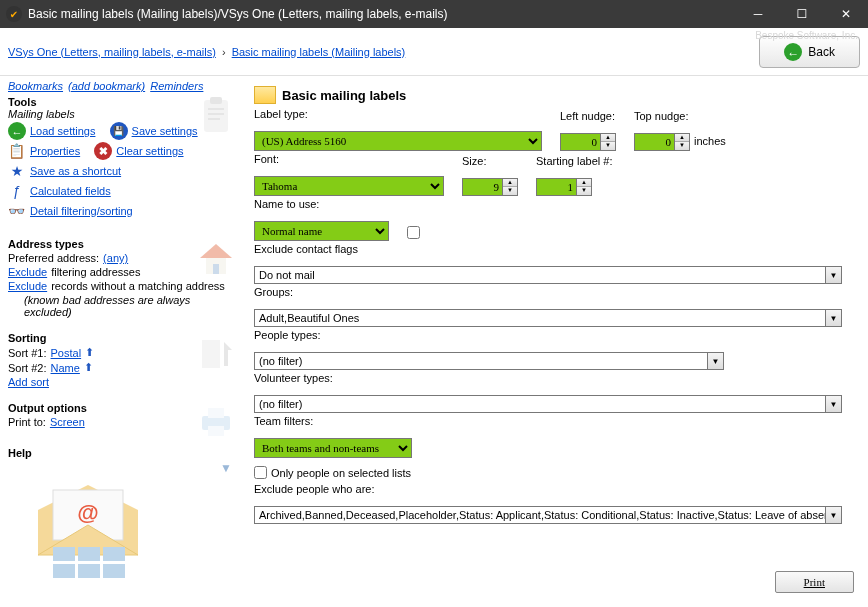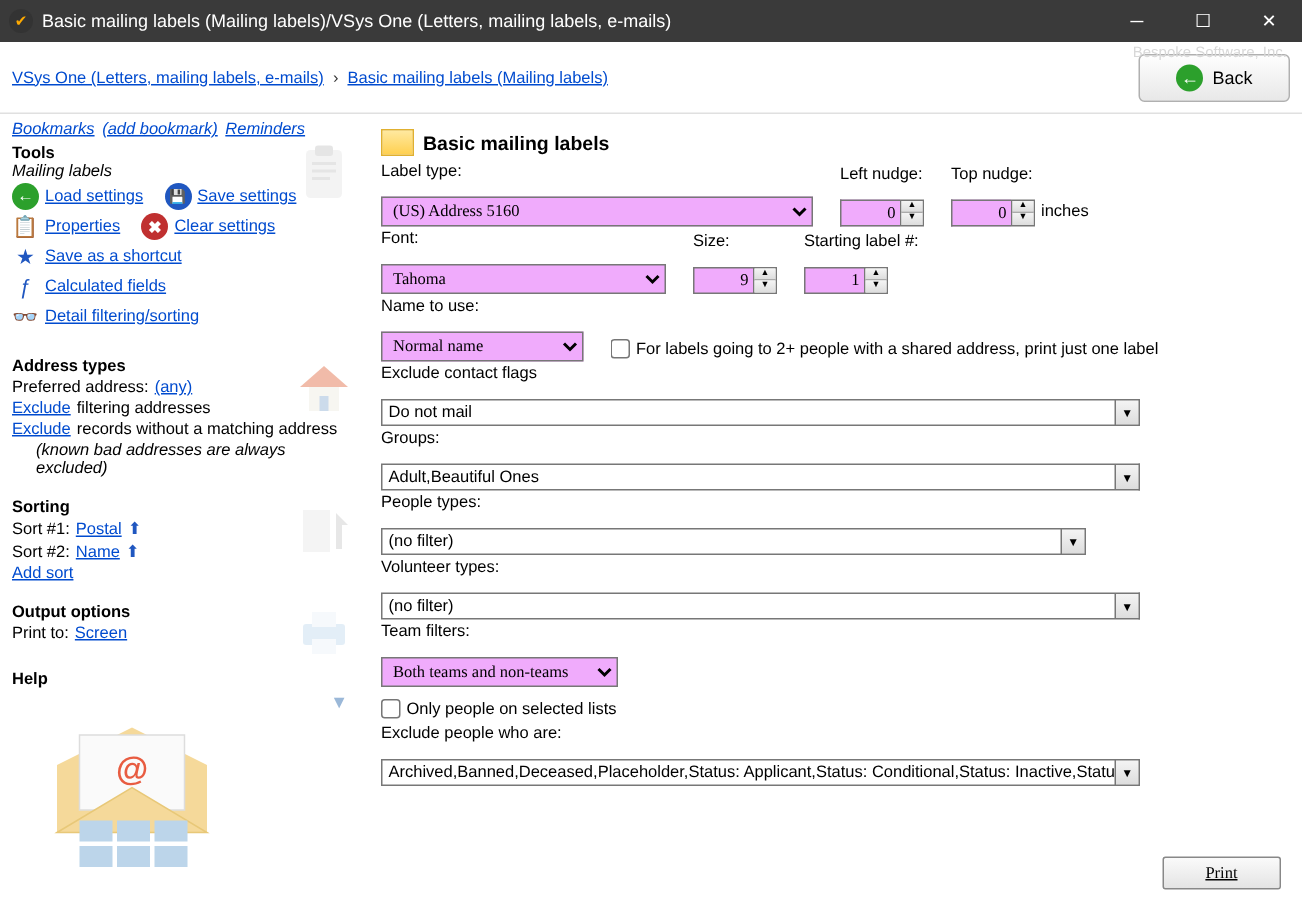--- a/index.html
+++ b/index.html
@@ -44,30 +44,30 @@
   .indent { margin-left: 16px; }
   .arrow-up { color: #2057c0; font-size: 11px; }
 
   .main { flex: 1; padding: 4px 10px 10px 6px; position: relative; }
   .formheader { display: flex; align-items: center; gap: 6px; font-weight: bold; font-size: 13px; margin-bottom: 4px; }
   .fh-icon { width: 22px; height: 18px; background: linear-gradient(#ffe9a0,#ffd050); border: 1px solid #e0b030; }
   
   .field-row { display: flex; gap: 18px; margin-bottom: 2px; align-items: flex-end; }
   .field { display: flex; flex-direction: column; }
   .field label { margin-bottom: 11px; }
-  select, input[type=text] { border: 1px solid #777; font: 11px Tahoma; padding: 2px 3px; background: #f0abfc; }
+  select, input[type=text] { border: 1px solid #777; font: 11px Tahoma; padding: 2px 3px; background: #84cc16; }
   .num-wrap { display: flex; align-items: stretch; }
   .num-wrap input { width: 40px; text-align: right; border-right: none; }
   .spinner { display: flex; flex-direction: column; border: 1px solid #777; }
   .spin-btn { width: 14px; height: 8px; background: linear-gradient(#f4f4f4,#ddd); font-size: 6px; line-height: 6px; text-align: center; border-bottom: 1px solid #aaa; cursor: pointer; }
   .spin-btn:last-child { border-bottom: none; }
   .unit { margin-left: 4px; align-self: center; padding-bottom: 2px;}
   .cbx { display: flex; align-items: center; gap: 4px; }
   input[type=checkbox] { width: 13px; height: 13px; margin: 0;}
-  .wide-sel { width: 506px; }
+  .wide-sel { width: 588px; }
   .dd { display: flex; }
   .dd-box { border: 1px solid #777; padding: 2px 4px; flex: 1; background: #fff; }
   .dd-btn { border: 1px solid #777; border-left: none; background: linear-gradient(#f4f4f4,#ddd); width: 16px; display: flex; align-items: center; justify-content: center; font-size: 8px; cursor: pointer; }
 
   .print-btn { position: absolute; right: 14px; bottom: 14px; border: 1px solid #888; background: linear-gradient(#fafafa,#e4e4e4); padding: 4px 28px; font: 11px Tahoma; cursor: pointer; border-radius: 2px;}
   
   .envelope-art { width: 160px; height: 120px; margin-top: 6px; }
 </style>
 </head>
 <body>
@@ -279,21 +279,20 @@
       </div>
     </div>
 
     <div class="field-row" style="align-items:flex-end">
       <div class="field" style="width:135px">
         <label>Name to use:</label>
         <select><option>Normal name</option></select>
       </div>
       <div class="cbx" style="padding-bottom:2px">
         <input type="checkbox" style="">
-        <span>For labels going to 2+ people with a shared address, print just one label</span>
       </div>
     </div>
 
     <div class="field" style="margin-top:2px">
       <label>Exclude contact flags</label>
       <div class="dd wide-sel">
         <div class="dd-box">Do not mail</div>
         <div class="dd-btn">▼</div>
       </div>
     </div>

